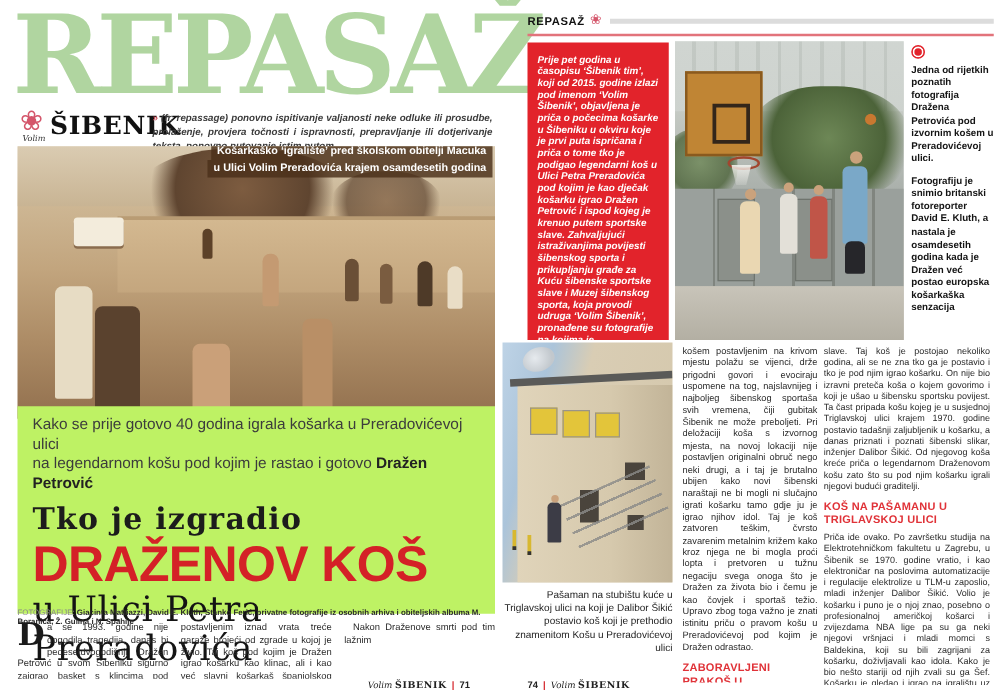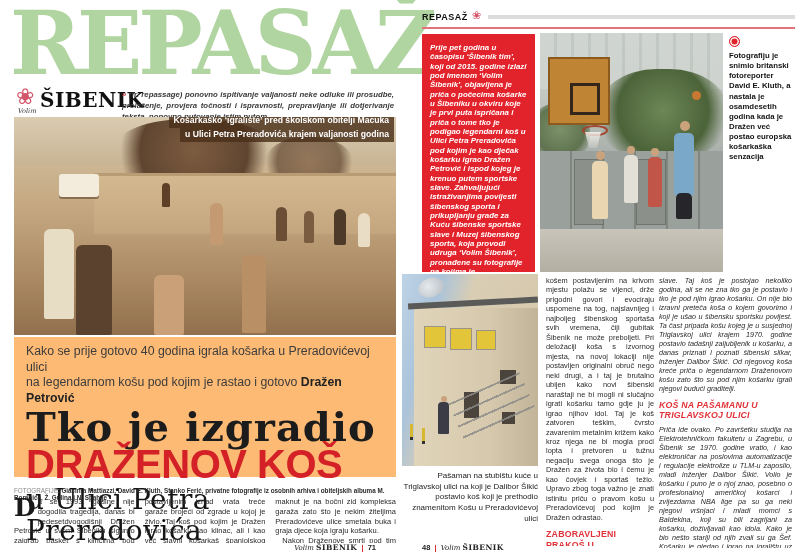--- a/index.html
+++ b/index.html
@@ -28,25 +28,25 @@
   .pm-tree{position:absolute;border-radius:45%;background:radial-gradient(circle at 50% 40%,#7d5c40 0%,#5f4530 55%,rgba(95,69,48,0) 75%);}
   .pm-wall{position:absolute;left:80px;top:56px;width:302px;height:58px;
            background:linear-gradient(180deg,#d3b890 0%,#c4a67e 100%);border-top:3px solid #b99c74;}
   .pm-van{position:absolute;left:45px;top:57px;width:40px;height:23px;background:#f3ecdc;
           border-radius:3px;box-shadow:0 2px 0 #8a6c4e;}
   .fig{position:absolute;border-radius:6px 6px 2px 2px;}
   .cap-overlay{position:absolute;right:2px;top:-3px;display:flex;flex-direction:column;align-items:flex-end;}
   .cap-overlay span{background:rgba(74,48,26,0.82);color:#fff;font-size:8.6px;font-weight:bold;
                     padding:1px 5px 2px 5px;line-height:11px;white-space:nowrap;}
 
-  .headline-box{left:14px;top:337px;width:382px;height:140px;background:#fdba74;box-sizing:border-box;
+  .headline-box{left:14px;top:325px;width:382px;height:166px;background:#bef264;box-sizing:border-box;
                 padding:7px 12px 0 12px;}
   .kicker{font-size:12.3px;color:#3c3c3c;line-height:1.28;}
   .kicker b{color:#222;}
-  .hl-1{font-family:"DejaVu Serif",serif;font-weight:bold;font-size:40px;line-height:34px;color:#1c1c1c;
+  .hl-1{font-family:"DejaVu Serif",serif;font-weight:bold;font-size:24px;line-height:34px;color:#1c1c1c;
         letter-spacing:1px;margin-top:3px;}
   .hl-2{font-weight:bold;font-size:40px;line-height:40px;color:#d42127;letter-spacing:-0.5px;}
   .hl-3{font-family:"DejaVu Serif",serif;font-size:28px;line-height:31px;color:#141414;letter-spacing:0.5px;}
   .credits{left:14px;top:487px;width:382px;font-size:6.3px;color:#333;}
   .credits .lbl{color:#8a8a8a;}
   .credits b{color:#2a2a2a;}
 
   .body-cols{left:14px;top:497px;width:382px;height:46px;display:flex;gap:10px;overflow:hidden;}
   .bcol{flex:1;font-size:7.5px;line-height:1.3;text-align:justify;color:#2a2a2a;}
   .dropcap{float:left;font-family:"DejaVu Serif",serif;font-weight:bold;font-size:25px;line-height:21px;
@@ -110,21 +110,21 @@
            background:repeating-linear-gradient(180deg,#8a8a88 0 2px,transparent 2px 12px);opacity:.8;}
   .hh-man{position:absolute;left:36px;top:128px;width:11px;height:32px;border-radius:4px 4px 1px 1px;
           background:#3c3c46;}
   .hh-man-head{position:absolute;left:39px;top:122px;width:6px;height:6px;border-radius:50%;background:#caa27c;}
   .hh-bollard{position:absolute;width:3px;height:13px;background:#d8b830;border-bottom:3px solid #333;}
 
   .house-cap{left:402px;top:471px;width:136px;text-align:right;font-size:8px;font-weight:normal;
              line-height:1.34;color:#1c1c1c;}
 
   .col-mid{left:546px;top:276px;width:108px;height:270px;overflow:hidden;}
-  .col-right{left:659px;top:276px;width:133px;height:272px;overflow:hidden;font-style:italic;}
+  .col-right{left:659px;top:276px;width:133px;height:272px;overflow:hidden;}
   .bodytext{font-size:7.4px;line-height:1.28;text-align:justify;color:#2a2a2a;margin:0;}
   .col-right .bodytext{font-size:7.2px;line-height:1.25;}
   .subhead{color:#e03238;font-weight:bold;font-size:8.8px;line-height:1.18;letter-spacing:0.2px;
            margin:7px 0 4px 0;}
 </style>
 </head>
 <body>
 
 <div class="spread">
 
@@ -154,21 +154,21 @@
       <div class="fig" style="left:262px;top:90px;width:11px;height:34px;background:#6a4f36;"></div>
       <div class="fig" style="left:290px;top:94px;width:10px;height:32px;background:#7a5c40;"></div>
       <div class="fig" style="left:320px;top:92px;width:12px;height:36px;background:#4e3a28;"></div>
       <div class="fig" style="left:344px;top:96px;width:12px;height:34px;background:#e9ddc6;"></div>
       <div class="fig" style="left:30px;top:112px;width:30px;height:90px;background:#e7dcc4;"></div>
       <div class="fig" style="left:62px;top:128px;width:36px;height:90px;background:#5a422e;"></div>
       <div class="fig" style="left:140px;top:158px;width:30px;height:60px;background:#caa079;"></div>
       <div class="fig" style="left:228px;top:138px;width:24px;height:78px;background:#b98f66;"></div>
       <div class="cap-overlay">
         <span>Košarkaško ‘igralište’ pred školskom obitelji Macuka</span>
-        <span>u Ulici Petra Preradovića krajem valjanosti godina</span>
+        <span>u Ulici Volim Preradovića krajem osamdesetih godina</span>
       </div>
     </div>
 
     <div class="abs headline-box">
       <div class="kicker">
         <span>Kako se prije gotovo 40 godina igrala košarka u Preradovićevoj ulici</span><br>
         <span>na legendarnom košu pod kojim je rastao i gotovo </span><b>Dražen Petrović</b>
       </div>
       <div class="hl-1">Tko je izgradio</div>
       <div class="hl-2">DRAŽENOV KOŠ</div>
@@ -181,21 +181,20 @@
     </div>
 
     <div class="abs body-cols">
       <div class="bcol">
         <span class="dropcap">D</span><span>a se 1993. godine nije dogodila tragedija, danas bi pedesetdvogodišnji Dražen Petrović u svom Šibeniku sigurno zaigrao basket s klincima pod svojim košem u Ulici Petra Preradovićevoj</span>
       </div>
       <div class="bcol">
         <span>postavljenim iznad vrata treće garaže brojeći od zgrade u kojoj je živio. Taj koš pod kojim je Dražen igrao košarku kao klinac, ali i kao već slavni košarkaš španjolskog kraljevskog kluba „Real“ iz Madrida, po-</span>
       </div>
       <div class="bcol">
-        <div>maknut je na bočni zid kompleksa garaža zato što je nekim žiteljima Preradovićeve ulice smetala buka i graja djece koja igraju košarku.</div>
         <div class="p2-indent">Nakon Draženove smrti pod tim lažnim</div>
       </div>
     </div>
 
     <div class="abs footer-left">
       <span class="ft-volim">Volim</span>
       <span class="ft-sib">ŠIBENIK</span>
       <span class="ft-sep">|</span>
       <span class="ft-num">71</span>
     </div>
@@ -232,20 +231,21 @@
       <div class="head" style="left:87px;top:113px;width:8px;height:8px;"></div>
       <div class="kid" style="left:108px;top:124px;width:14px;height:50px;background:#c05548;"></div>
       <div class="head" style="left:111px;top:115px;width:8px;height:8px;"></div>
       <div class="kid" style="left:134px;top:100px;width:20px;height:62px;background:#7aa8c8;"></div>
       <div class="kid" style="left:136px;top:160px;width:16px;height:26px;background:#26262a;"></div>
       <div class="head" style="left:140px;top:88px;width:10px;height:10px;"></div>
     </div>
 
     <div class="abs side-note">
       <div class="side-icon"></div>
+      <p>Jedna od rijetkih poznatih fotografija Dražena Petrovića pod izvornim košem u Preradovićevoj ulici.</p>
       <p>Fotografiju je snimio britanski fotoreporter David E. Kluth, a nastala je osamdesetih godina kada je Dražen već postao europska košarkaška senzacija</p>
     </div>
 
     <div class="abs photo-house">
       <div class="hh-body"></div>
       <div class="hh-roof"></div>
       <div class="hh-dish"></div>
       <div class="hh-panel" style="left:22px;top:52px;width:22px;height:22px;"></div>
       <div class="hh-panel" style="left:48px;top:54px;width:22px;height:22px;"></div>
       <div class="hh-panel" style="left:74px;top:56px;width:20px;height:20px;"></div>
@@ -267,19 +267,19 @@
 
     </div>
 
     <div class="abs col-right">
       <p class="bodytext">slave. Taj koš je postojao nekoliko godina, ali se ne zna tko ga je postavio i tko je pod njim igrao košarku. On nije bio izravni preteča koša o kojem govorimo i koji je ušao u šibensku sportsku povijest. Ta čast pripada košu kojeg je u susjednoj Triglavskoj ulici krajem 1970. godine postavio tadašnji zaljubljenik u košarku, a danas priznati i poznati šibenski slikar, inženjer Dalibor Šikić. Od njegovog koša kreće priča o legendarnom Draženovom košu zato što su pod njim košarku igrali njegovi budući graditelji.</p>
       <div class="subhead">KOŠ NA PAŠAMANU U TRIGLAVSKOJ ULICI</div>
       <p class="bodytext">Priča ide ovako. Po završetku studija na Elektrotehničkom fakultetu u Zagrebu, u Šibenik se 1970. godine vratio, i kao elektroničar na poslovima automatizacije i regulacije elektrolize u TLM-u zaposlio, mladi inženjer Dalibor Šikić. Volio je košarku i puno je o njoj znao, posebno o profesionalnoj američkoj košarci i zvijezdama NBA lige pa su ga neki njegovi vršnjaci i mladi momci s Baldekina, koji su bili zagrijani za košarku, doživljavali kao idola. Kako je bio nešto stariji od njih zvali su ga Šef. Košarku je gledao i igrao na igralištu uz nekadašnji DTO Partizan i na školskom igralištu u dvorištu Sjemeništa, gdje je po-</p>
     </div>
 
     <div class="abs footer-right">
-      <span class="ft-num">48</span>
+      <span class="ft-num">74</span>
       <span class="ft-sep">|</span>
       <span class="ft-volim">Volim</span>
       <span class="ft-sib">ŠIBENIK</span>
     </div>
   </div>
 </div>
 
 </body></html>

